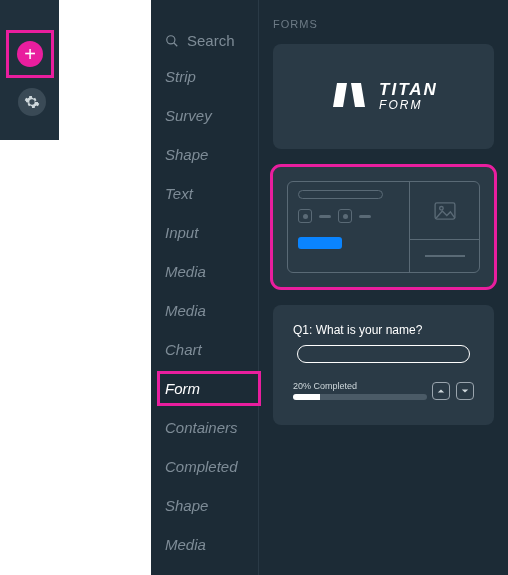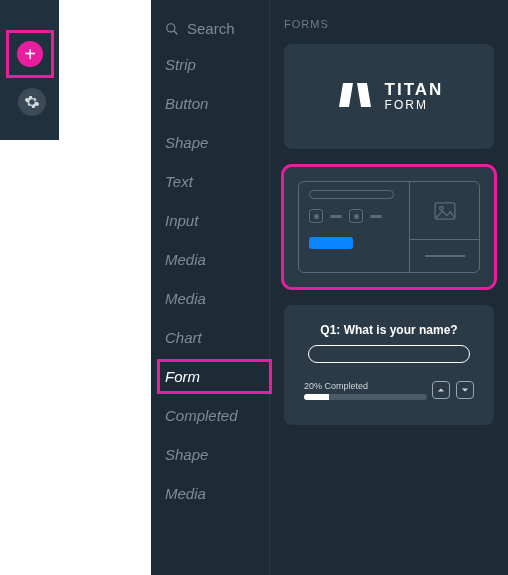--- a/index.html
+++ b/index.html
@@ -59,23 +59,23 @@
 .side-panel {
   position: absolute;
   left: 151px;
   top: 0;
   width: 357px;
   height: 575px;
   background: #1c2b36;
   display: flex;
 }
 .category-col {
-  width: 119px;
+  width: 108px;
   border-right: 1px solid #2a3a46;
-  padding-top: 12px;
+  padding-top: 24px;
 }
 .search-row {
   display: flex;
   align-items: center;
   gap: 8px;
   color: #7e8c97;
   font-size: 15px;
   padding: 8px 12px 8px 14px;
   cursor: pointer;
 }
@@ -117,20 +117,21 @@
   border-radius: 8px;
   margin-bottom: 18px;
   position: relative;
 }
 .card-titan {
   height: 105px;
   display: flex;
   align-items: center;
   justify-content: center;
   gap: 10px;
+  font-style: italic;
 }
 .titan-logo svg { width: 40px; height: 40px; fill: #fff; }
 .titan-text { color: #fff; line-height: 1.1; }
 .titan-text .t1 { font-size: 17px; font-weight: 700; letter-spacing: 2px; }
 .titan-text .t2 { font-size: 12px; font-weight: 400; letter-spacing: 2px; }
 .card-schema {
   height: 120px;
   padding: 14px;
 }
 .card-schema.highlight {
@@ -214,33 +215,33 @@
   height: 2px;
   background: #5a6a76;
 }
 .card-survey {
   height: 120px;
   padding: 18px 20px 14px 20px;
   color: #fff;
 }
 .survey-q {
   font-size: 12px;
-  font-weight: 700;
-  text-align: center;
+  font-weight: 400;
+  text-align: left;
   margin-bottom: 8px;
 }
 .survey-input {
   height: 18px;
   border: 1.5px solid #fff;
   border-radius: 9px;
   margin: 0 4px 18px 4px;
 }
 .survey-footer {
   display: flex;
-  align-items: flex-start;
+  align-items: flex-end;
   gap: 5px;
 }
 .survey-prog-wrap { flex: 1; }
 .survey-prog-label {
   font-size: 9px;
   color: #cfd8dc;
   margin-bottom: 3px;
 }
 .survey-prog-bar {
   height: 6px;
@@ -284,28 +285,29 @@
 <div class="side-panel">
   <div class="category-col">
     <div class="search-row">
       <svg viewBox="0 0 24 24">
           <circle cx="10" cy="10" r="7"></circle>
           <line x1="21" y1="21" x2="15" y2="15"></line>
         </svg>
       <span>Search</span>
     </div>
     <div class="cat-item">Strip</div>
-    <div class="cat-item">Button</div>
+    <div class="cat-item">Survey</div>
     <div class="cat-item">Shape</div>
     <div class="cat-item">Text</div>
     <div class="cat-item">Input</div>
     <div class="cat-item">Media</div>
     <div class="cat-item">Media</div>
     <div class="cat-item">Chart</div>
     <div class="cat-item selected">Form</div>
+    <div class="cat-item">Containers</div>
     <div class="cat-item">Completed</div>
     <div class="cat-item">Shape</div>
     <div class="cat-item">Media</div>
   </div>
 
   <div class="content-col">
     <div class="section-title">FORMS</div>
 
     <div class="card card-titan">
       <div class="titan-logo">

